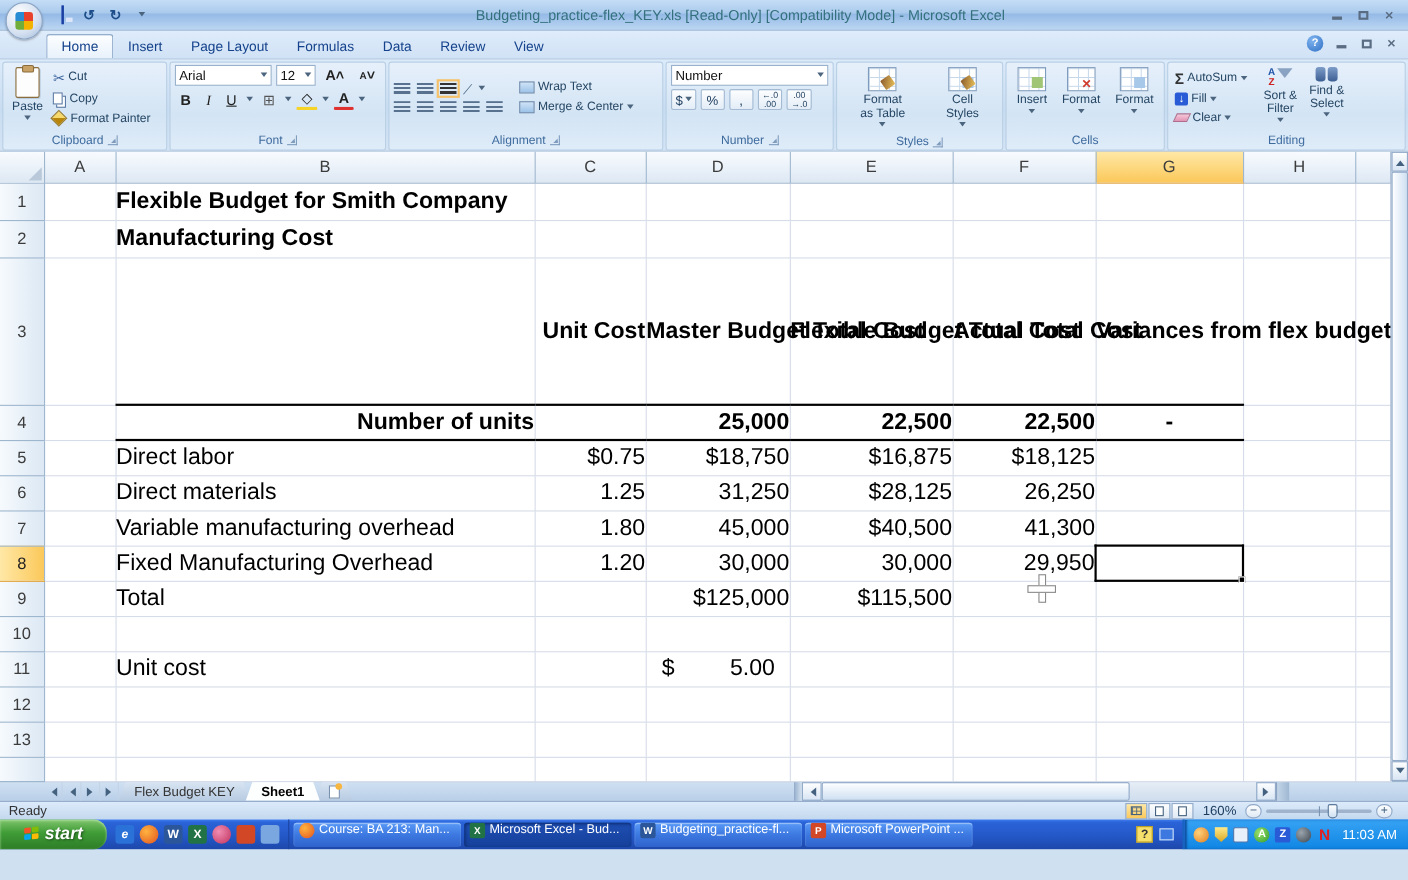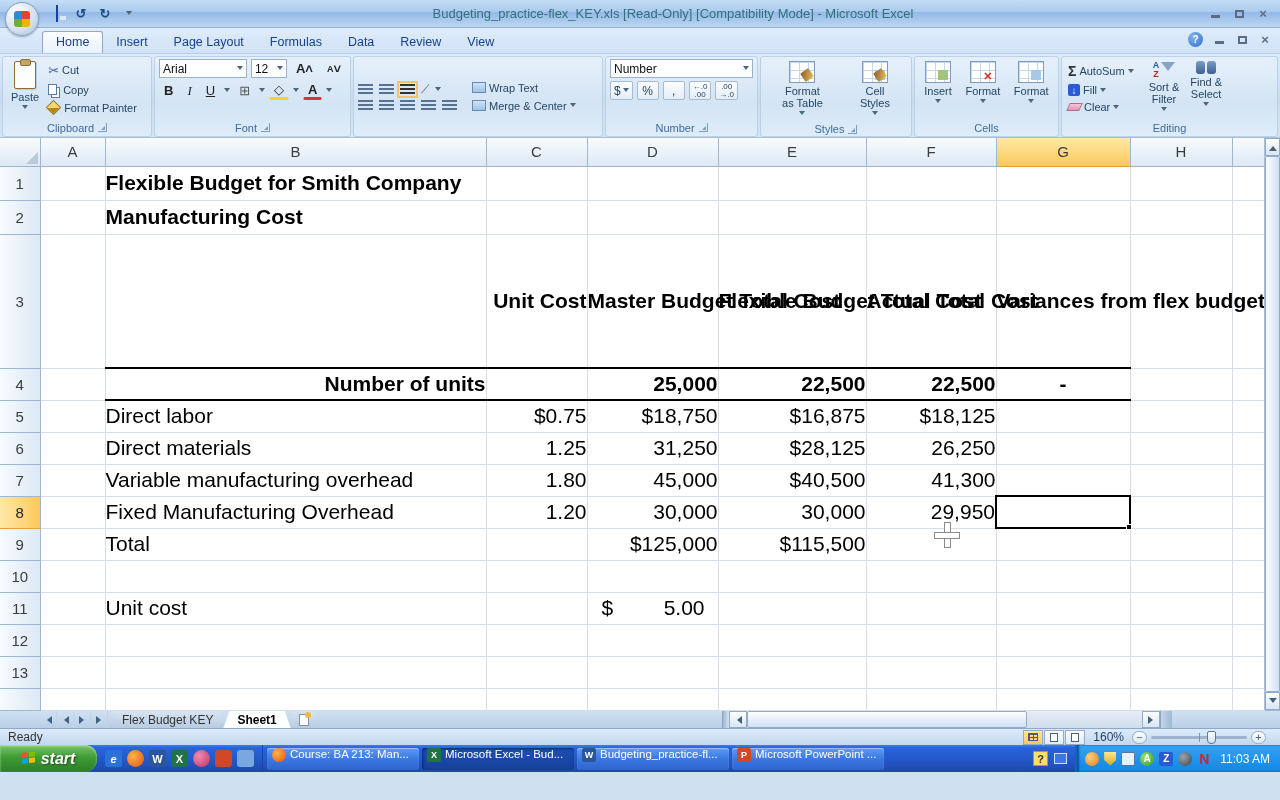--- a/index.html
+++ b/index.html
@@ -317,20 +317,24 @@
               <span class="micon"></span>
               <span>Wrap Text</span>
             </div>
           <div class="sbtn">
               <span class="micon"></span>
               <span>Merge &amp; Center</span>
               <span class="dda"></span>
             </div>
         </div>
       </div>
+      <div class="rg-label">
+          <span>Alignment</span>
+          <span class="dlg"></span>
+        </div>
     </div>
 
     <div class="rgroup" style="width:153px">
       <div class="rg-body">
         <div class="ncol">
           <div class="combo">
               <span>Number</span>
               <span class="dda"></span>
             </div>
           <div class="nrow">

